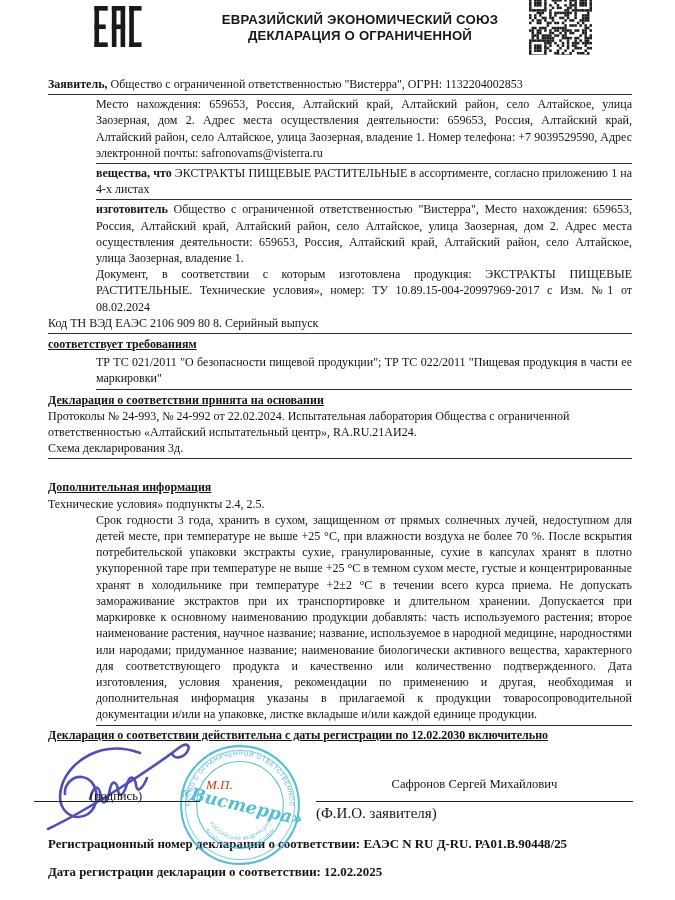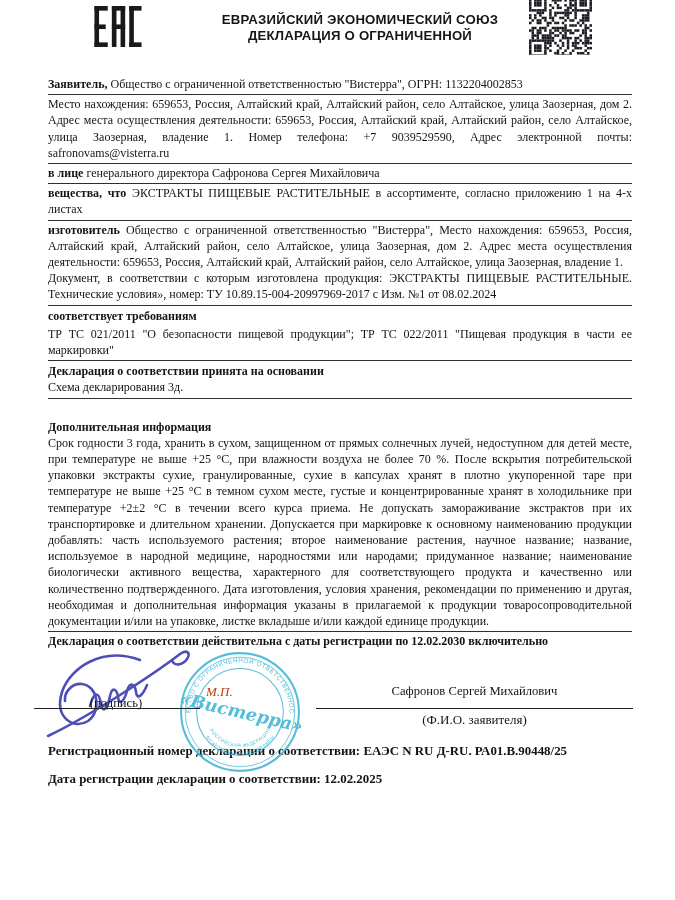--- a/index.html
+++ b/index.html
@@ -12,36 +12,36 @@
   .eac-logo { position:absolute; left:45px; top:5px; width:50px; height:43px; }
   .eac-logo svg { width:100%; height:100%; }
   .titles { position:absolute; left:170px; right:130px; top:12px; text-align:center;
             font-family:"Liberation Sans", sans-serif; font-weight:bold;
             font-size:13.2px; line-height:16px; letter-spacing:.2px; color:#161616; }
   .qr-wrap { position:absolute; right:40px; top:0; width:63px; height:55px; overflow:hidden; }
   .qr-wrap svg { display:block; margin-top:-6px; }
 
   
   .sec { font-size:12px; line-height:16.2px; }
-  .just { text-align:justify; }
+  .just { text-align:justify;margin-left:48px; }
   .rule-after { border-bottom:1.6px solid #2e2e2e; padding-bottom:2px; margin-bottom:1px; }
   b.lbl { font-weight:bold; }
-  .bold-line { font-weight:bold; }
+  .bold-line { font-weight:bold;text-decoration:underline; }
   .mt2{margin-top:2px;} .mt4{margin-top:20px;}
 
   
   .sig-area { position:relative; height:92px; margin-top:2px; }
   .signature-svg { position:absolute; left:-16px; top:-14px; width:180px; height:105px; }
   .stamp { position:absolute; left:130px; top:-2px; width:124px; height:124px; opacity:.88; }
   .mp { position:absolute; left:158px; top:32px; font-size:13px; color:#c2410c; z-index:3;font-style:italic; }
   .sig-line-left  { position:absolute; left:-14px; top:56px; width:166px; border-bottom:1.2px solid #222; }
   .sig-line-right { position:absolute; left:268px; top:56px; width:317px; border-bottom:1.2px solid #222; }
   .sig-caption { position:absolute; left:8px;  top:44px; width:120px; text-align:center; font-size:12.6px; }
   .fio-value   { position:absolute; left:268px; top:32px; width:317px; text-align:center; font-size:12.6px; }
-  .fio-caption { position:absolute; left:268px; top:60px; width:317px; text-align:center; font-size:13px; }
+  .fio-caption { position:absolute; left:268px; top:60px; width:317px; font-size:15px; }
 
   .footer-line { font-weight:bold; font-size:12.9px; }
   .stamp text { fill:#3db4d2; }
   .stamp .ring { stroke:#3db4d2; fill:none; }
 </style>
 </head>
 <body>
 
 <div class="page">
 
@@ -398,38 +398,40 @@
           <rect x="55.44" y="60.48" width="2.52" height="2.52" fill="#1b1b20"></rect>
           <rect x="57.96" y="60.48" width="2.52" height="2.52" fill="#1b1b20"></rect>
         </svg>
     </div>
   </div>
 
   <p class="sec rule-after" style="margin-top:14px"><b class="lbl">Заявитель,</b><span> Общество с ограниченной ответственностью "Вистерра", ОГРН: 1132204002853</span></p>
 
   <p class="sec just rule-after">Место нахождения: 659653, Россия, Алтайский край, Алтайский район, село Алтайское, улица Заозерная, дом 2. Адрес места осуществления деятельности: 659653, Россия, Алтайский край, Алтайский район, село Алтайское, улица Заозерная, владение 1. Номер телефона: +7 9039529590, Адрес электронной почты: safronovams@visterra.ru</p>
 
-  <p class="sec rule-after"><b class="lbl">в лице</b><span> генерального директора Сафронова Сергея Михайловича</span></p>
 
   <p class="sec just rule-after"><b class="lbl">вещества, что</b><span> ЭКСТРАКТЫ ПИЩЕВЫЕ РАСТИТЕЛЬНЫЕ в ассортименте, согласно приложению 1 на 4-х листах</span></p>
 
   <div class="sec rule-after">
     <p class="just"><b class="lbl">изготовитель</b><span> Общество с ограниченной ответственностью "Вистерра", Место нахождения: 659653, Россия, Алтайский край, Алтайский район, село Алтайское, улица Заозерная, дом 2. Адрес места осуществления деятельности: 659653, Россия, Алтайский край, Алтайский район, село Алтайское, улица Заозерная, владение 1.</span></p>
     <p class="just">Документ, в соответствии с которым изготовлена продукция: ЭКСТРАКТЫ ПИЩЕВЫЕ РАСТИТЕЛЬНЫЕ. Технические условия», номер: ТУ 10.89.15-004-20997969-2017 с Изм. №1 от 08.02.2024</p>
+    <p>Код ТН ВЭД ЕАЭС 2106 909 80 8.  Серийный выпуск</p>
   </div>
 
   <p class="sec bold-line mt2">соответствует требованиям</p>
   <p class="sec just rule-after mt2">ТР ТС 021/2011 "О безопасности пищевой продукции"; ТР ТС 022/2011 "Пищевая продукция в части ее маркировки"</p>
 
   <p class="sec bold-line mt2">Декларация о соответствии принята на основании</p>
   <div class="sec rule-after">
+    <p>Протоколы № 24-993, № 24-992 от 22.02.2024.  Испытательная лаборатория Общества с ограниченной ответственностью «Алтайский испытательный центр», RA.RU.21АИ24.</p>
     <p>Схема декларирования 3д.</p>
   </div>
 
   <p class="sec bold-line mt4">Дополнительная информация</p>
+  <p class="sec">Технические условия» подпункты 2.4, 2.5.</p>
   <p class="sec just rule-after">Срок годности 3 года, хранить в сухом, защищенном от прямых солнечных лучей, недоступном для детей месте, при температуре не выше +25 °С, при влажности воздуха не более 70 %. После вскрытия потребительской упаковки экстракты сухие, гранулированные, сухие в капсулах хранят в плотно укупоренной таре при температуре не выше +25 °С в темном сухом месте, густые и концентрированные хранят в холодильнике при температуре +2±2 °С в течении всего курса приема. Не допускать замораживание экстрактов при их транспортировке и длительном хранении. Допускается при маркировке к основному наименованию продукции добавлять: часть используемого растения; второе наименование растения, научное название; название, используемое в народной медицине, народностями или народами; придуманное название; наименование биологически активного вещества, характерного для соответствующего продукта и качественно или количественно подтвержденного. Дата изготовления, условия хранения, рекомендации по применению и другая, необходимая и дополнительная информация указаны в прилагаемой к продукции товаросопроводительной документации и/или на упаковке, листке вкладыше и/или каждой единице продукции.</p>
 
   <p class="sec bold-line">Декларация о соответствии действительна с даты регистрации по 12.02.2030 включительно</p>
 
   <div class="sig-area">
     <svg class="signature-svg" viewBox="0 0 180 105">
       <g fill="none" stroke="#4040b0" stroke-width="2.6" stroke-linecap="round" opacity=".92">
         <path d="M 108,22 C 70,8 38,30 30,54 C 22,80 42,92 56,83 C 70,73 66,48 50,46 C 40,45 32,54 33,63"></path>
         <path d="M 58,68 c 4,-15 9,-15 11,-2 c 2,11 7,3 9,-8 c 2,-10 7,-7 8,1 c 1,9 6,5 9,-6 c 3,-10 8,-7 9,1 c 1,9 7,3 11,-7"></path>
         <path d="M 16,98 C 58,78 122,36 148,16 C 155,11 159,15 155,21 C 151,27 142,29 140,22"></path>

